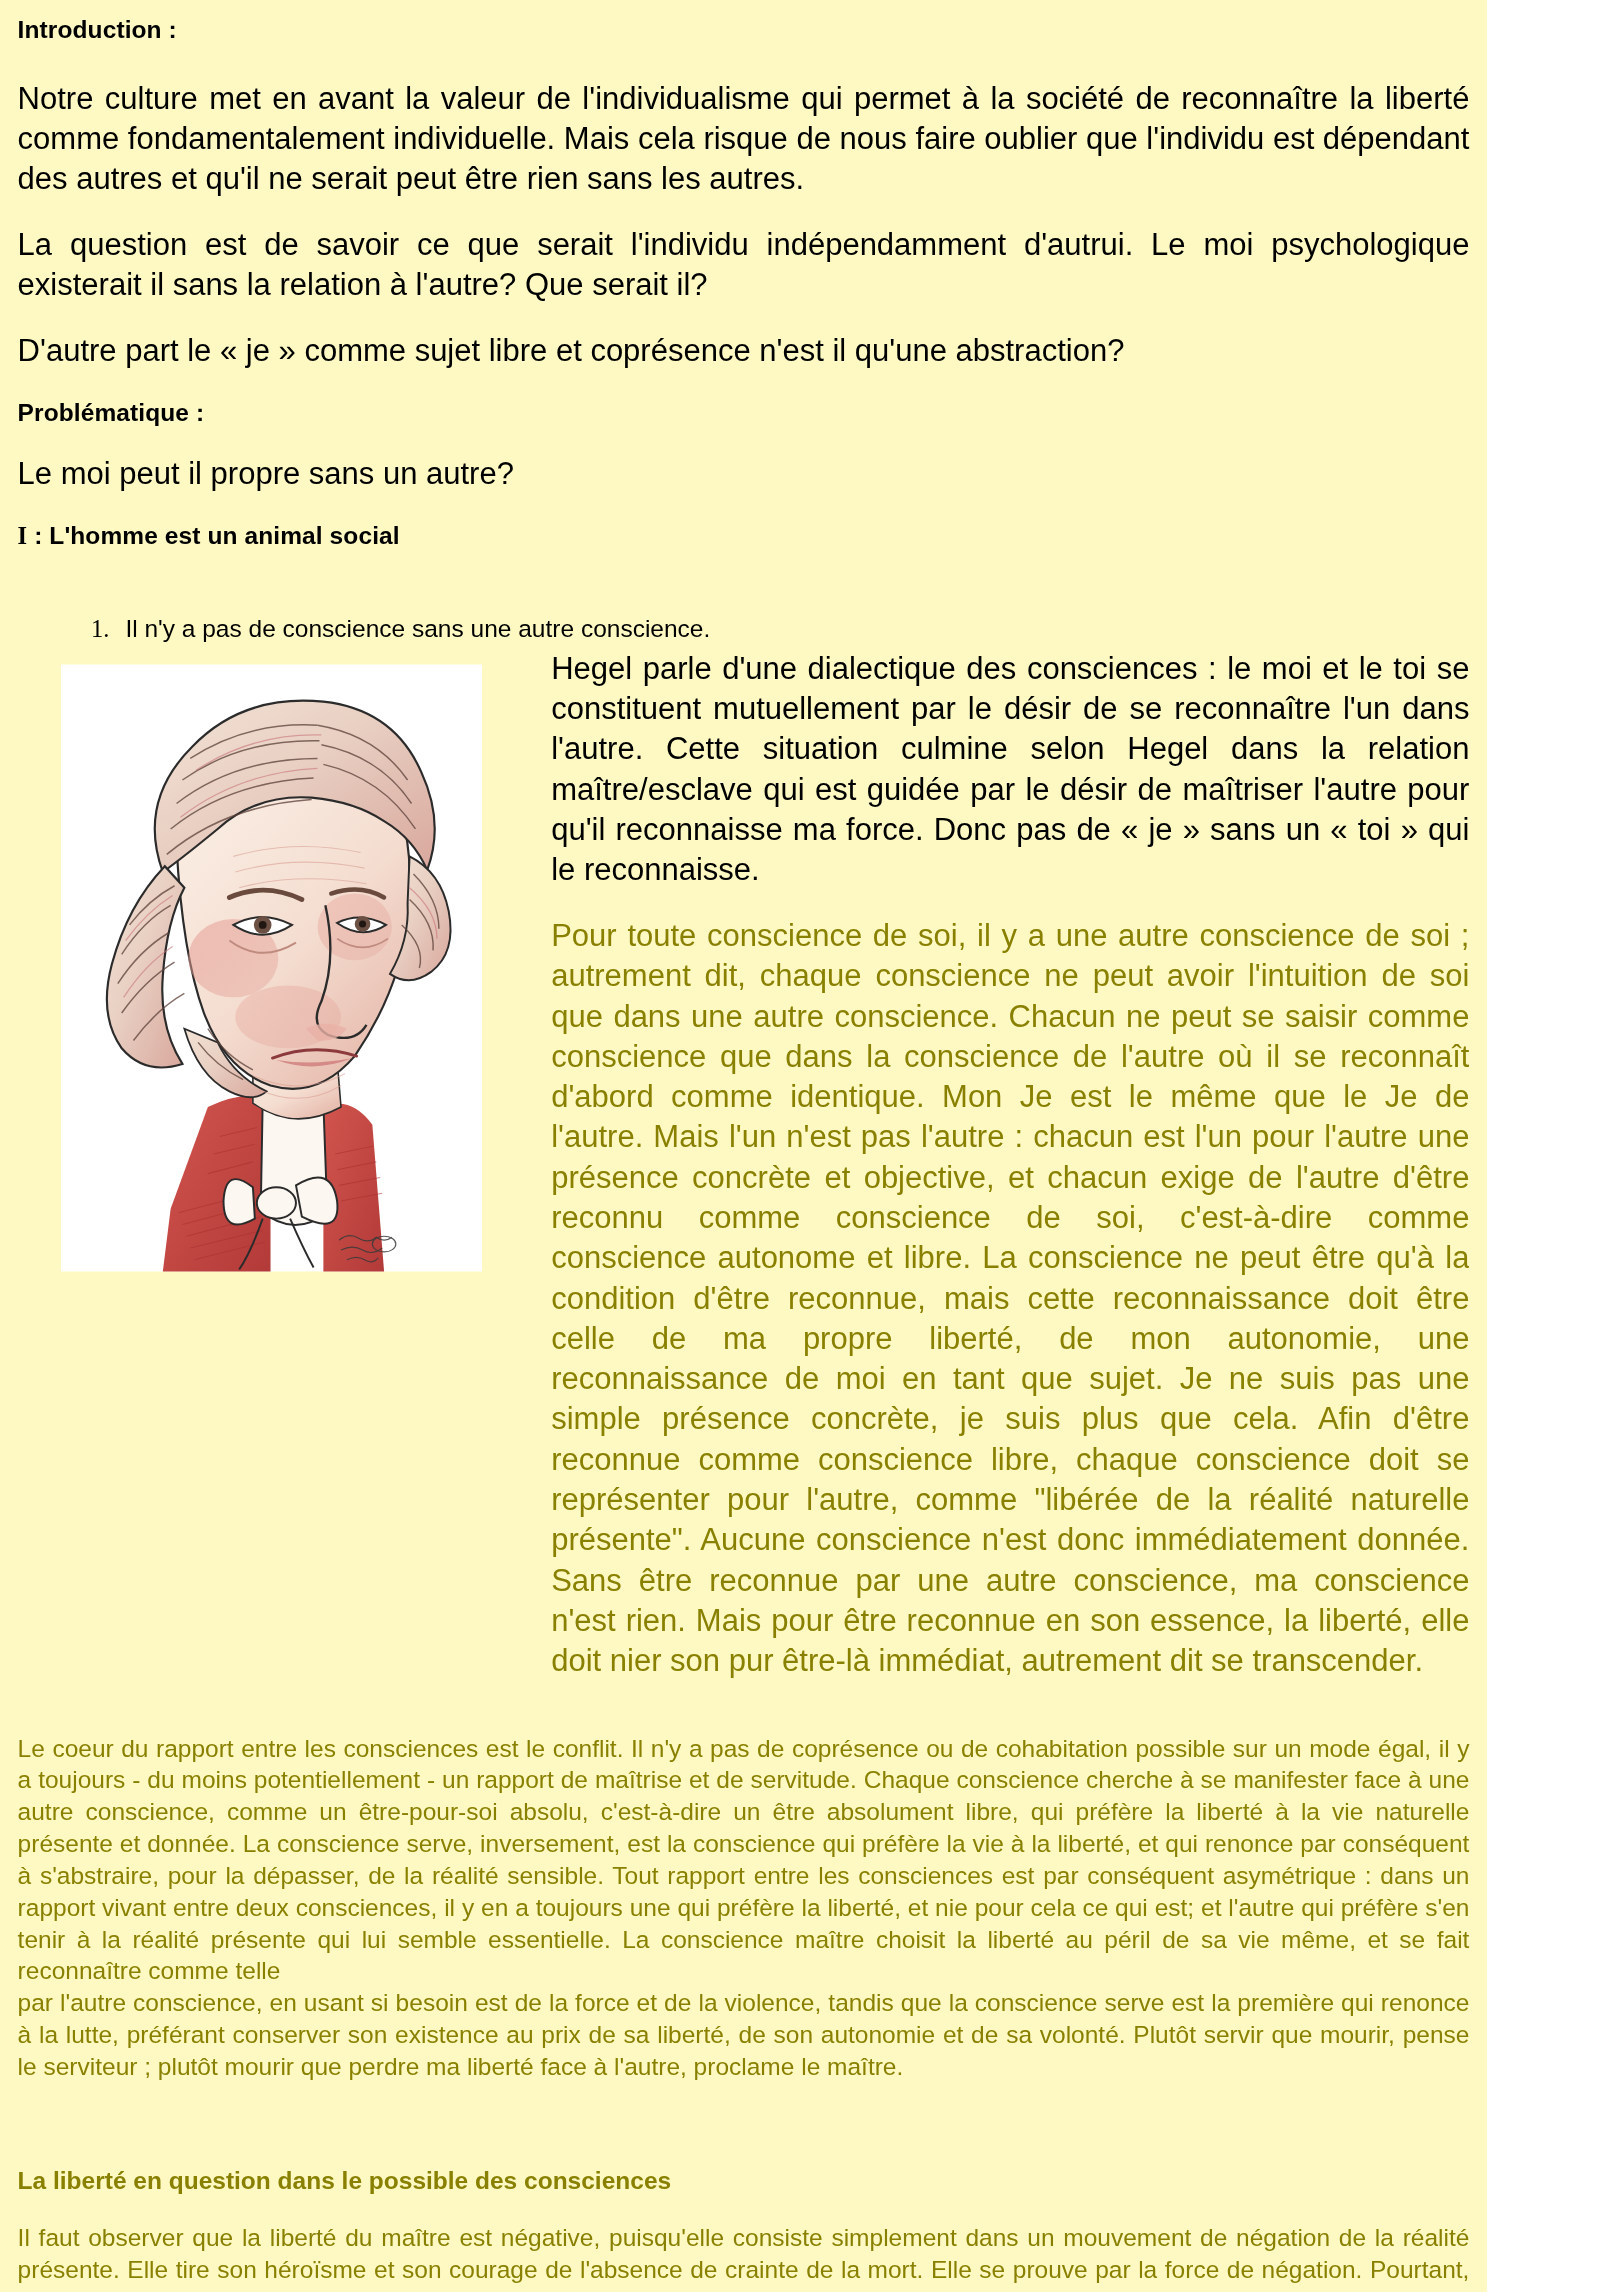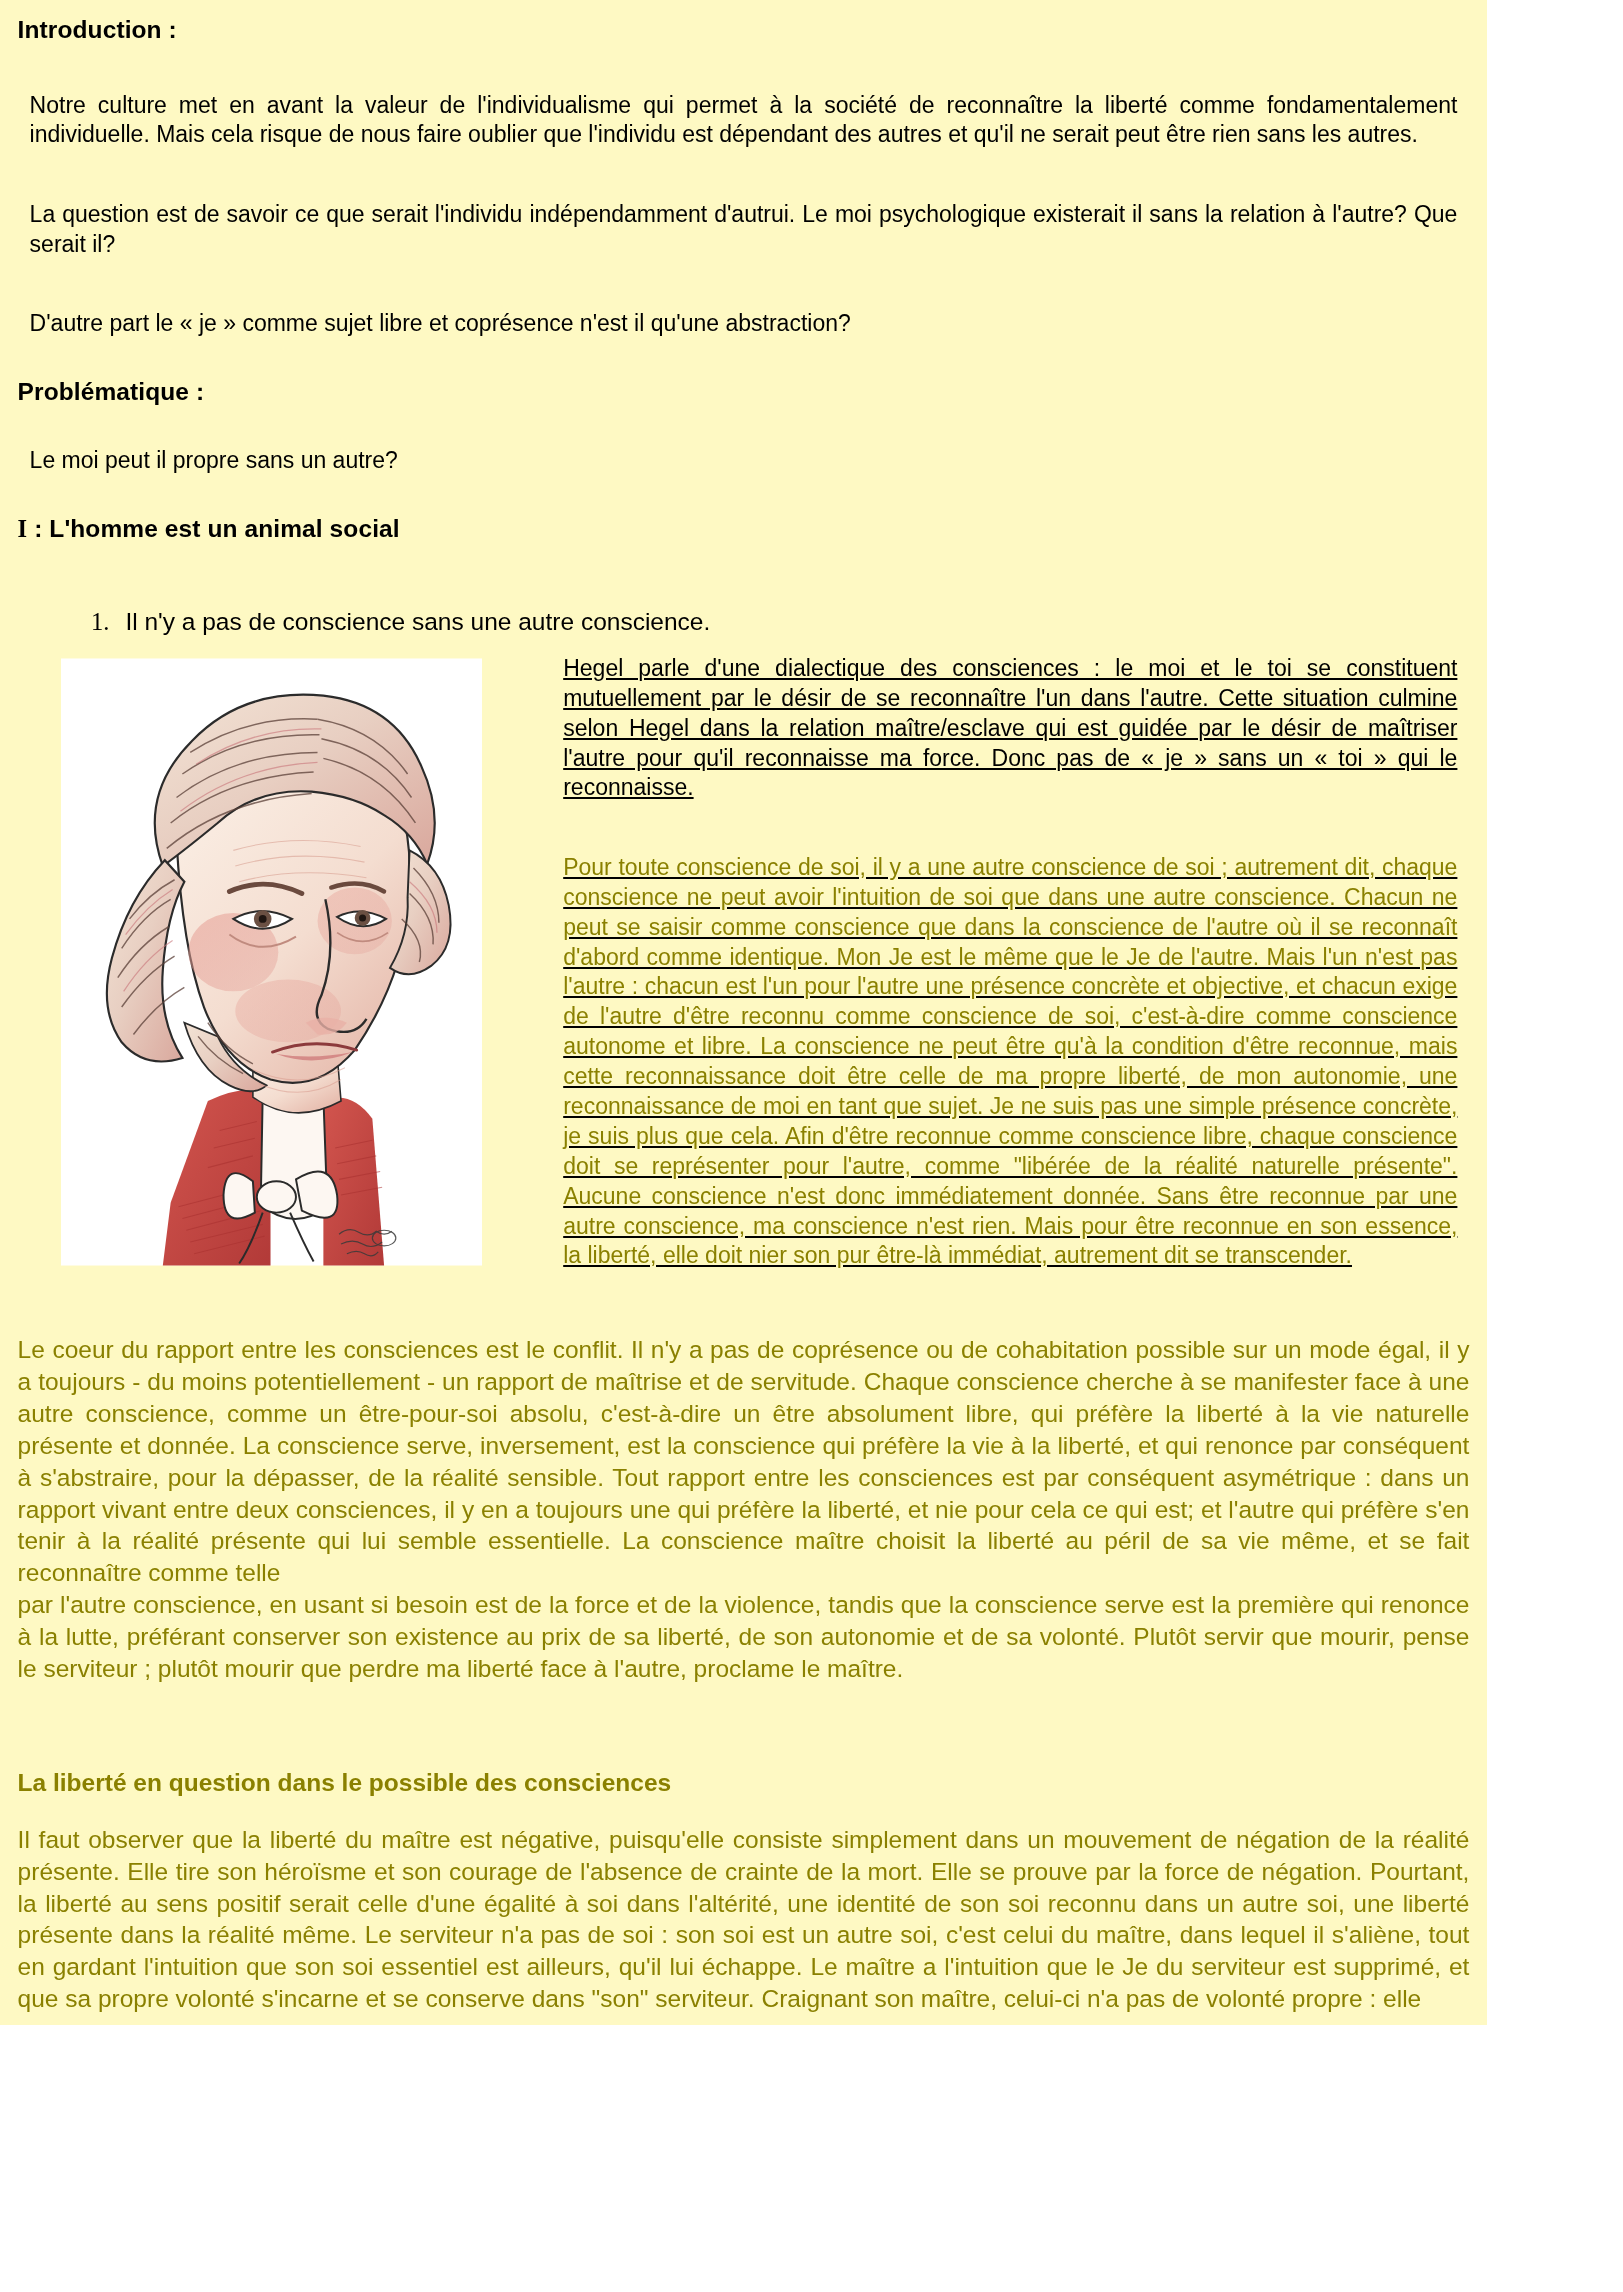--- a/index.html
+++ b/index.html
@@ -23,23 +23,23 @@
 
   
   .h-bold {
     font-size: 24.5px;
     font-weight: bold;
     line-height: 1.30;
     margin: 0 0 0 0;
     letter-spacing: 0.1px;
   }
   .para {
-    font-size: 23px;
-    line-height: 1.30;
-    margin: 12px;
+    font-size: 31px;
+    line-height: 1.30;
+    margin: 0;
     text-align: justify;
   }
   .gap-lg { height: 33px; }
   .gap-md { height: 25.5px; }
   .gap-xl { height: 57px; }
   .gap-xxl { height: 82px; }
 
   .roman-num {
     font-family: "Liberation Serif", "DejaVu Serif", serif;
     font-weight: bold;
@@ -56,21 +56,20 @@
     font-family: "Liberation Serif", "DejaVu Serif", serif;
     padding-left: 9.8px;
   }
   ol.num-list li > span.li-text {
     font-family: "Liberation Sans", "DejaVu Sans", sans-serif;
   }
 
   
   .figure-block {
     overflow: hidden;
-    text-decoration: underline;
   }
   .portrait-wrap {
     float: left;
     width: 469px;
     margin: 15.7px 21.6px 3.9px 43px;
   }
   .portrait {
     display: block;
     width: 421px;
     height: 608px;

